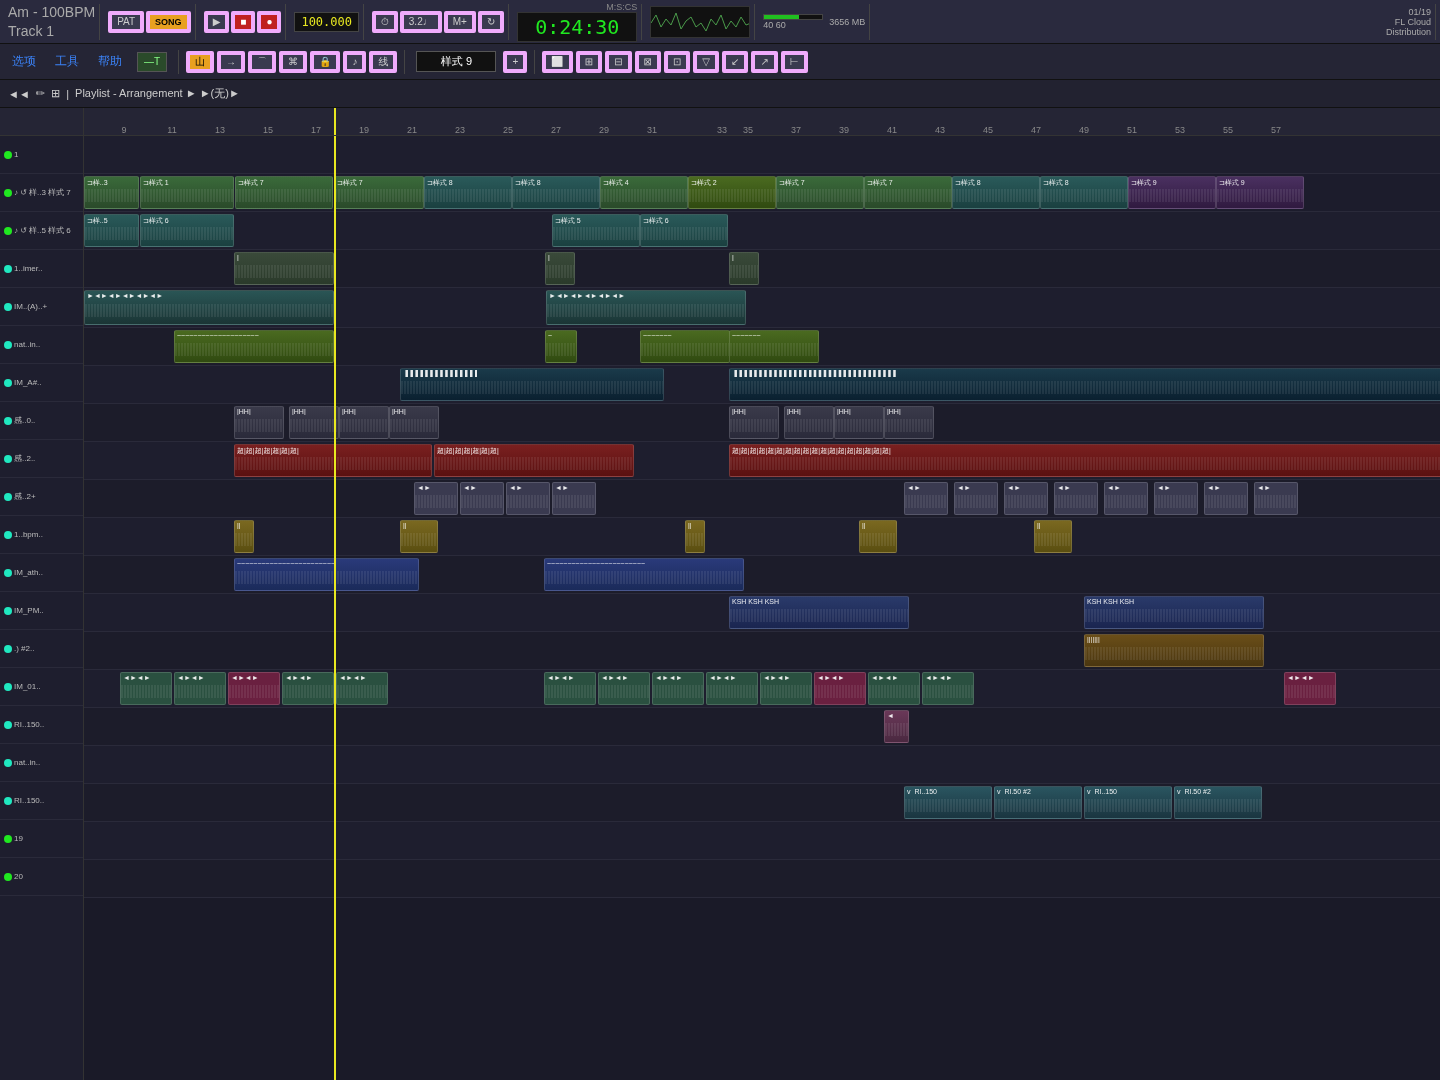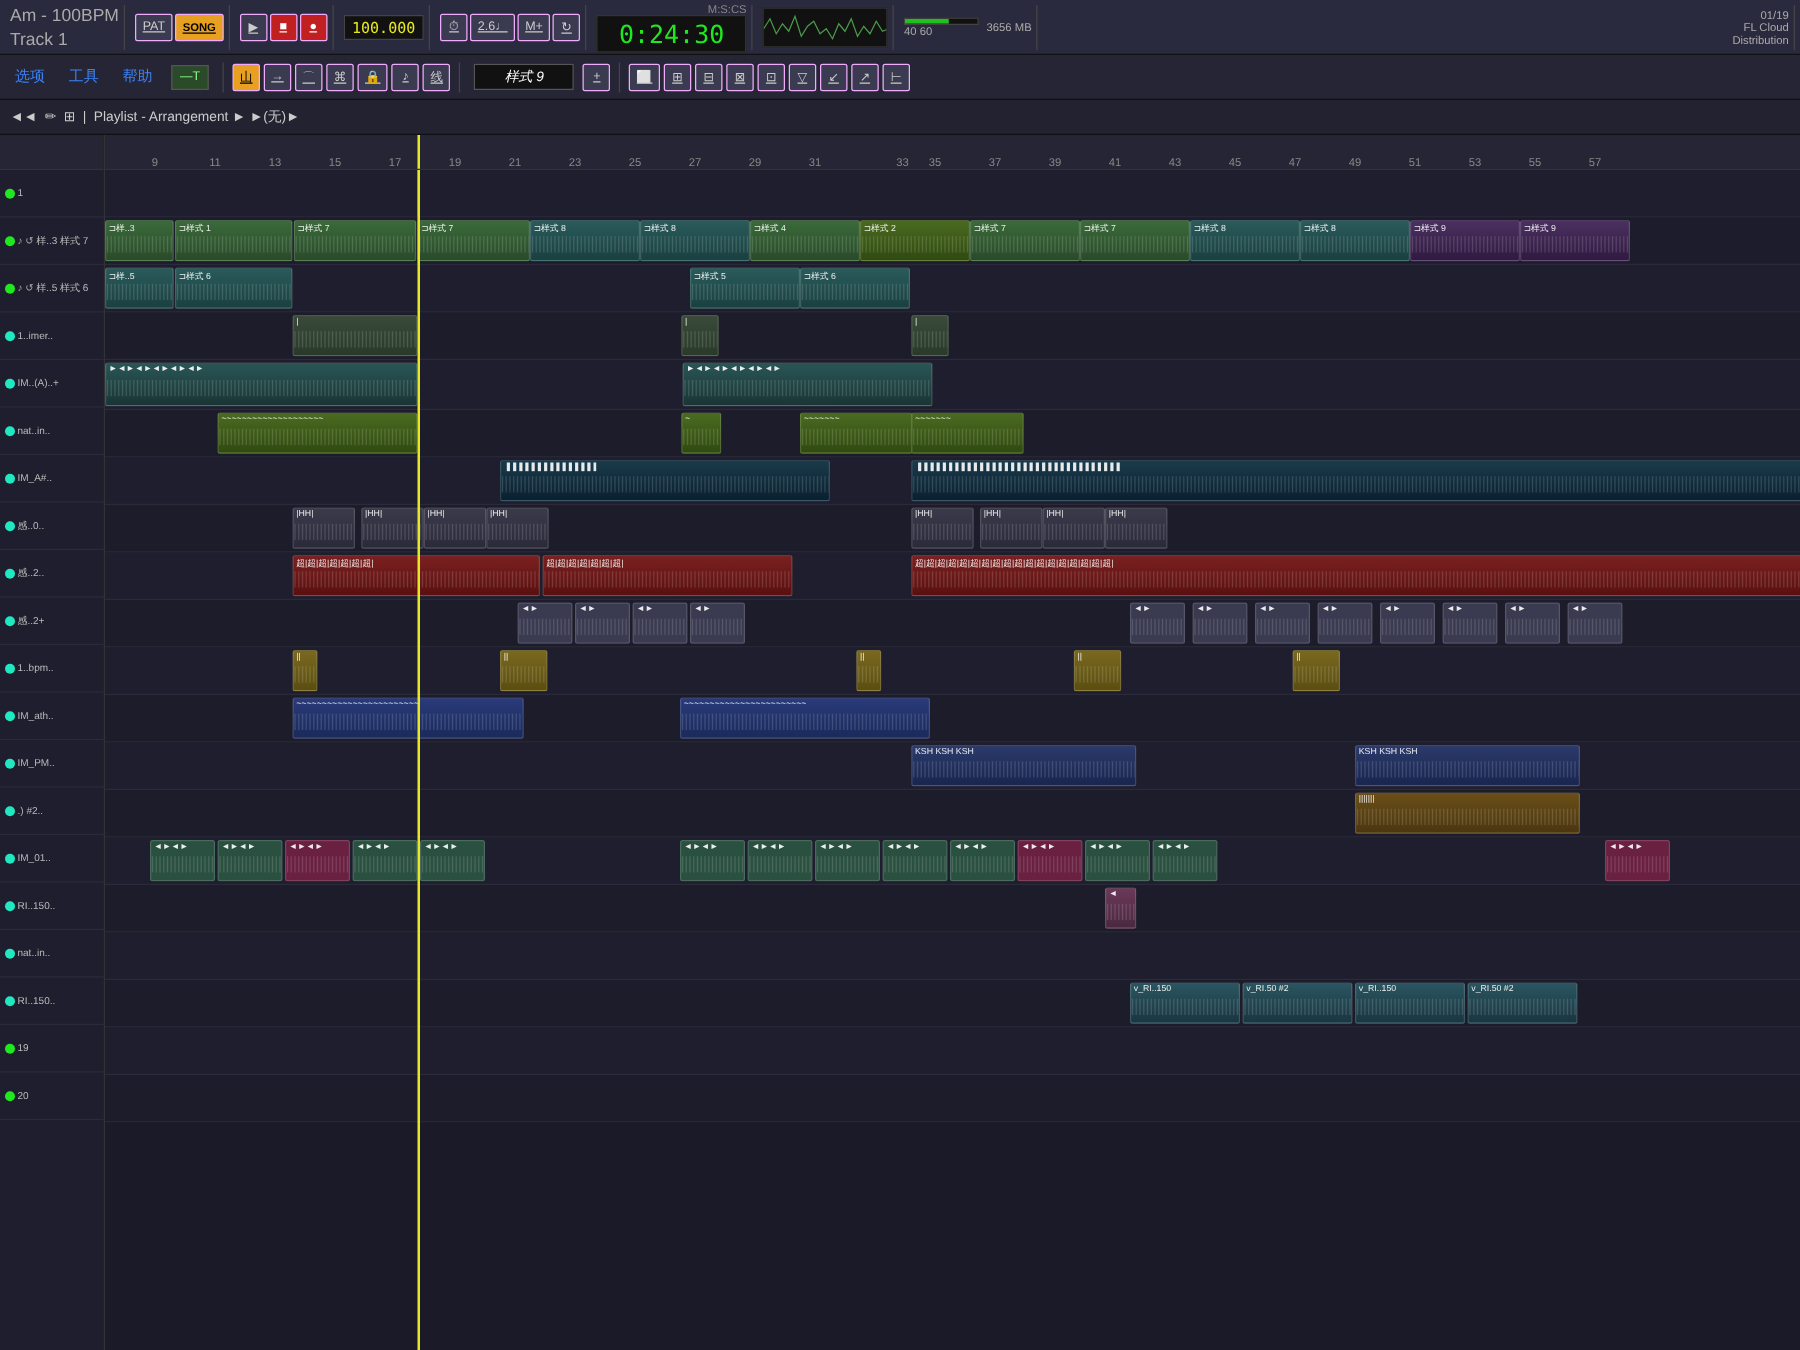--- a/index.html
+++ b/index.html
@@ -26,32 +26,31 @@
     .toolbar-group {
       display: flex;
       align-items: center;
       gap: 2px;
       padding: 0 4px;
       border-right: 1px solid #444;
       height: 36px;
     }
     .tb-btn {
       background: #3a3a50;
-      border: 1px solid #f0abfc;
+      border: 4px solid #f0abfc;
       color: #ccc;
       padding: 2px 5px;
       font-size: 10px;
       cursor: pointer;
       border-radius: 2px;
       display: flex;
       align-items: center;
       justify-content: center;
       min-width: 22px;
       height: 22px;
-      text-decoration: underline;
     }
     .tb-btn.active { background: #e8a020; color: #000; }
     .tb-btn.red { background: #c02020; color: #fff; }
     .tb-btn.song { background: #e8a020; color: #000; font-weight: bold; font-size: 9px; }
     .bpm-display {
       background: #111;
       border: 1px solid #444;
       color: #e8e820;
       padding: 2px 6px;
       font-size: 12px;
@@ -109,21 +108,20 @@
     }
     .pattern-selector {
       background: #111;
       border: 1px solid #555;
       color: #fff;
       padding: 2px 10px;
       font-size: 11px;
       min-width: 80px;
       text-align: center;
       margin: 0 4px;
-      font-style: italic;
     }
 
     
     #breadcrumb-bar {
       background: #222230;
       height: 28px;
       display: flex;
       align-items: center;
       padding: 0 8px;
       gap: 6px;
@@ -289,21 +287,21 @@
   <div class="toolbar-group">
     <div class="tb-btn">▶</div>
     <div class="tb-btn red">■</div>
     <div class="tb-btn red">●</div>
   </div>
   <div class="toolbar-group">
     <div class="bpm-display">100.000</div>
   </div>
   <div class="toolbar-group">
     <div class="tb-btn">⏱</div>
-    <div class="tb-btn">2.6♩</div>
+    <div class="tb-btn">3.2♩</div>
     <div class="tb-btn">M+</div>
     <div class="tb-btn">↻</div>
   </div>
   <div class="toolbar-group">
     <div>
       <div style="font-size:9px;color:#888;text-align:right">M:S:CS</div>
       <div class="time-display">0:24:30</div>
     </div>
   </div>
   <div class="toolbar-group">

